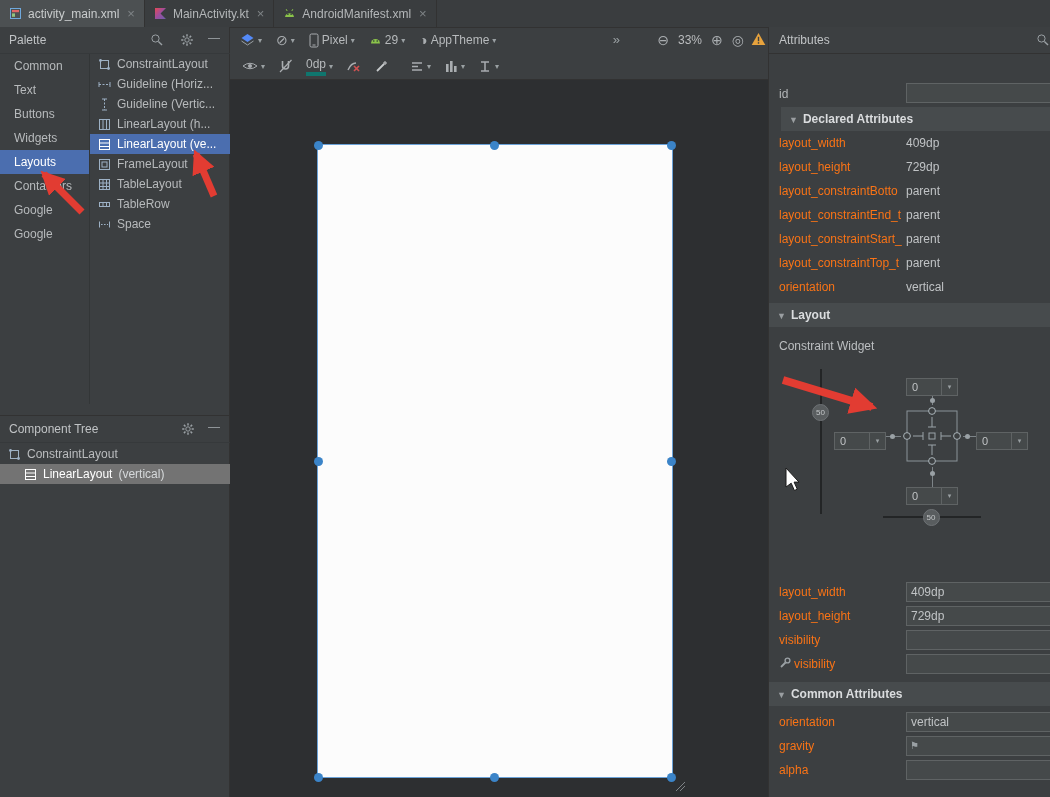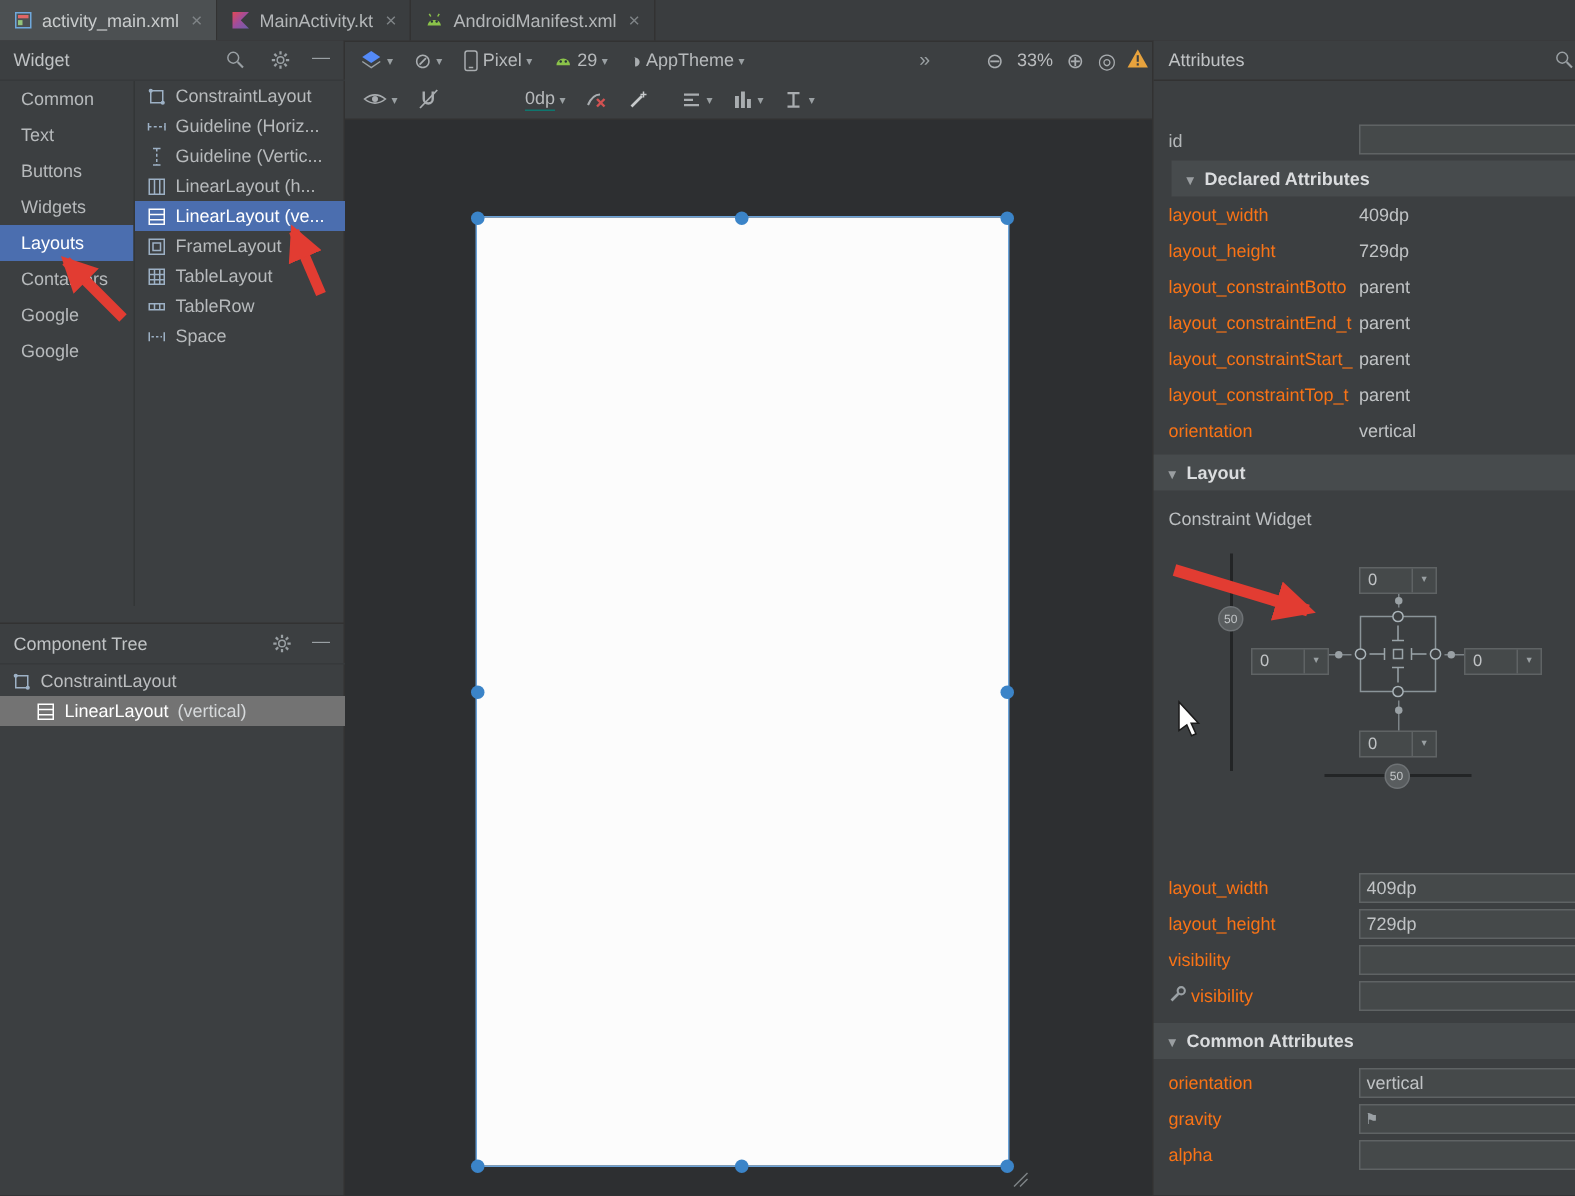--- a/index.html
+++ b/index.html
@@ -42,21 +42,21 @@
   .dtb1{position:absolute;left:0;top:0;width:538px;height:26px;display:flex;align-items:center;
         gap:14px;padding-left:10px;box-sizing:border-box;}
   .dtb2{position:absolute;left:0;top:26px;width:538px;height:27px;border-bottom:1px solid #323232;
         display:flex;align-items:center;gap:13px;padding-left:12px;box-sizing:border-box;}
   .ti{display:flex;align-items:center;gap:3px;color:#b7babc;}
   .dd{font-size:8px;color:#9aa0a3;}
   .glyph{font-size:14px;color:#a9adb0;line-height:14px;}
   .zoomgrp{position:absolute;right:24px;top:0;height:26px;display:flex;align-items:center;gap:9px;}
   .more{position:absolute;right:148px;top:5px;color:#9aa0a3;font-size:13px;}
   .warn-tb{position:absolute;right:2px;top:5px;}
-  .mgap{border-bottom:1px solid #0f766e;padding-bottom:1px;margin-left:44px;}
+  .mgap{border-bottom:4px solid #0f766e;padding-bottom:1px;}
   .surface{position:absolute;left:0;top:53px;width:538px;height:717px;background:#2d2f31;}
   .artboard{position:absolute;left:88px;top:65px;width:354px;height:632px;background:#fcfcfc;
             outline:1px solid #6ba2d8;}
   .handle{position:absolute;width:9px;height:9px;border-radius:50%;background:#3b84c8;}
   .resize-glyph{position:absolute;left:444px;top:700px;}
 
   
   .panel-right{position:absolute;left:768px;top:27px;width:282px;height:770px;background:#3c3f41;
                border-left:1px solid #323232;box-sizing:border-box;overflow:hidden;}
   .attr-header{position:absolute;left:0;top:0;width:282px;height:26px;border-bottom:1px solid #323232;}
@@ -132,21 +132,21 @@
         <circle cx="4.9" cy="7.3" r="0.8" fill="#263238"></circle>
         <circle cx="8.1" cy="7.3" r="0.8" fill="#263238"></circle>
       </svg>
       <span>AndroidManifest.xml</span>
       <span class="x">×</span>
     </div>
   </div>
 
   <div class="panel-left">
     <div class="pal-header">
-      <span class="ttl">Widget</span>
+      <span class="ttl">Palette</span>
       <span class="hicon" style="left:150px;">
         <svg width="14" height="14">
             <circle cx="5.5" cy="5.5" r="3.6" fill="none" stroke="#9aa0a4"></circle>
             <line x1="8.4" y1="8.4" x2="12" y2="12" stroke="#9aa0a4" stroke-width="1.4"></line>
           </svg>
       </span>
       <span class="hicon" style="left:180px;">
         <svg width="14" height="14">
             <g stroke="#9aa0a4" fill="none">
               <circle cx="7" cy="7" r="2.2"></circle>

